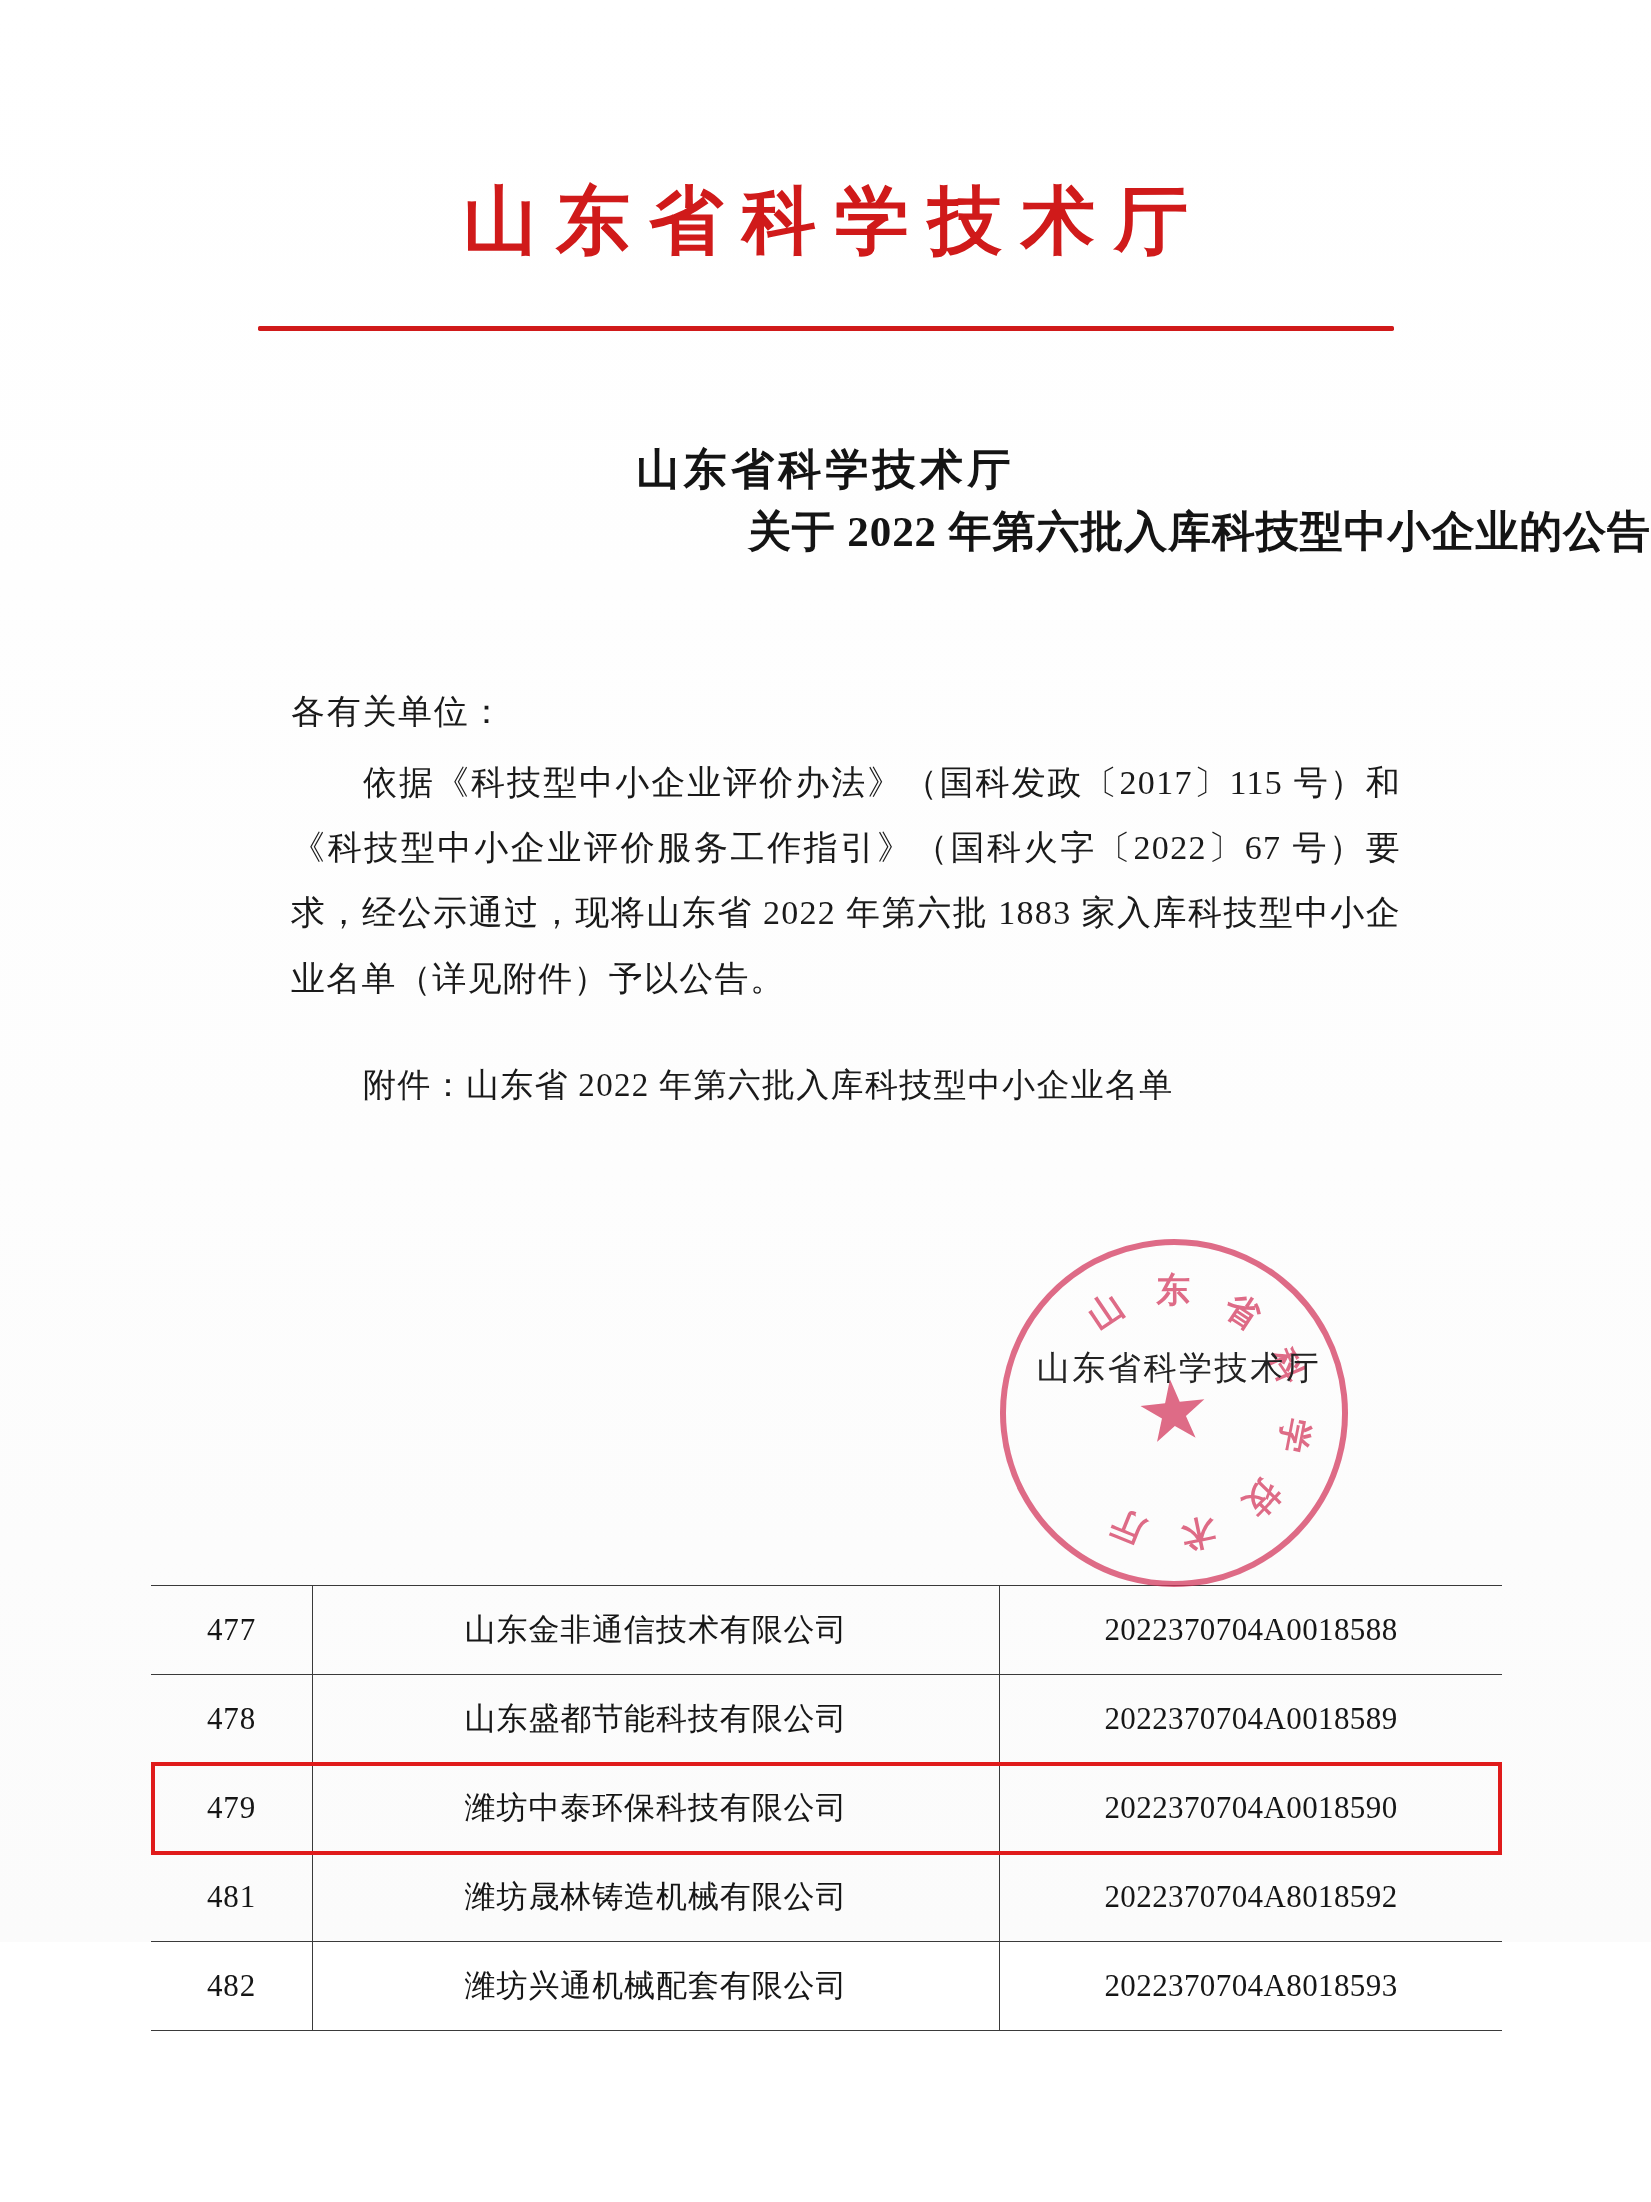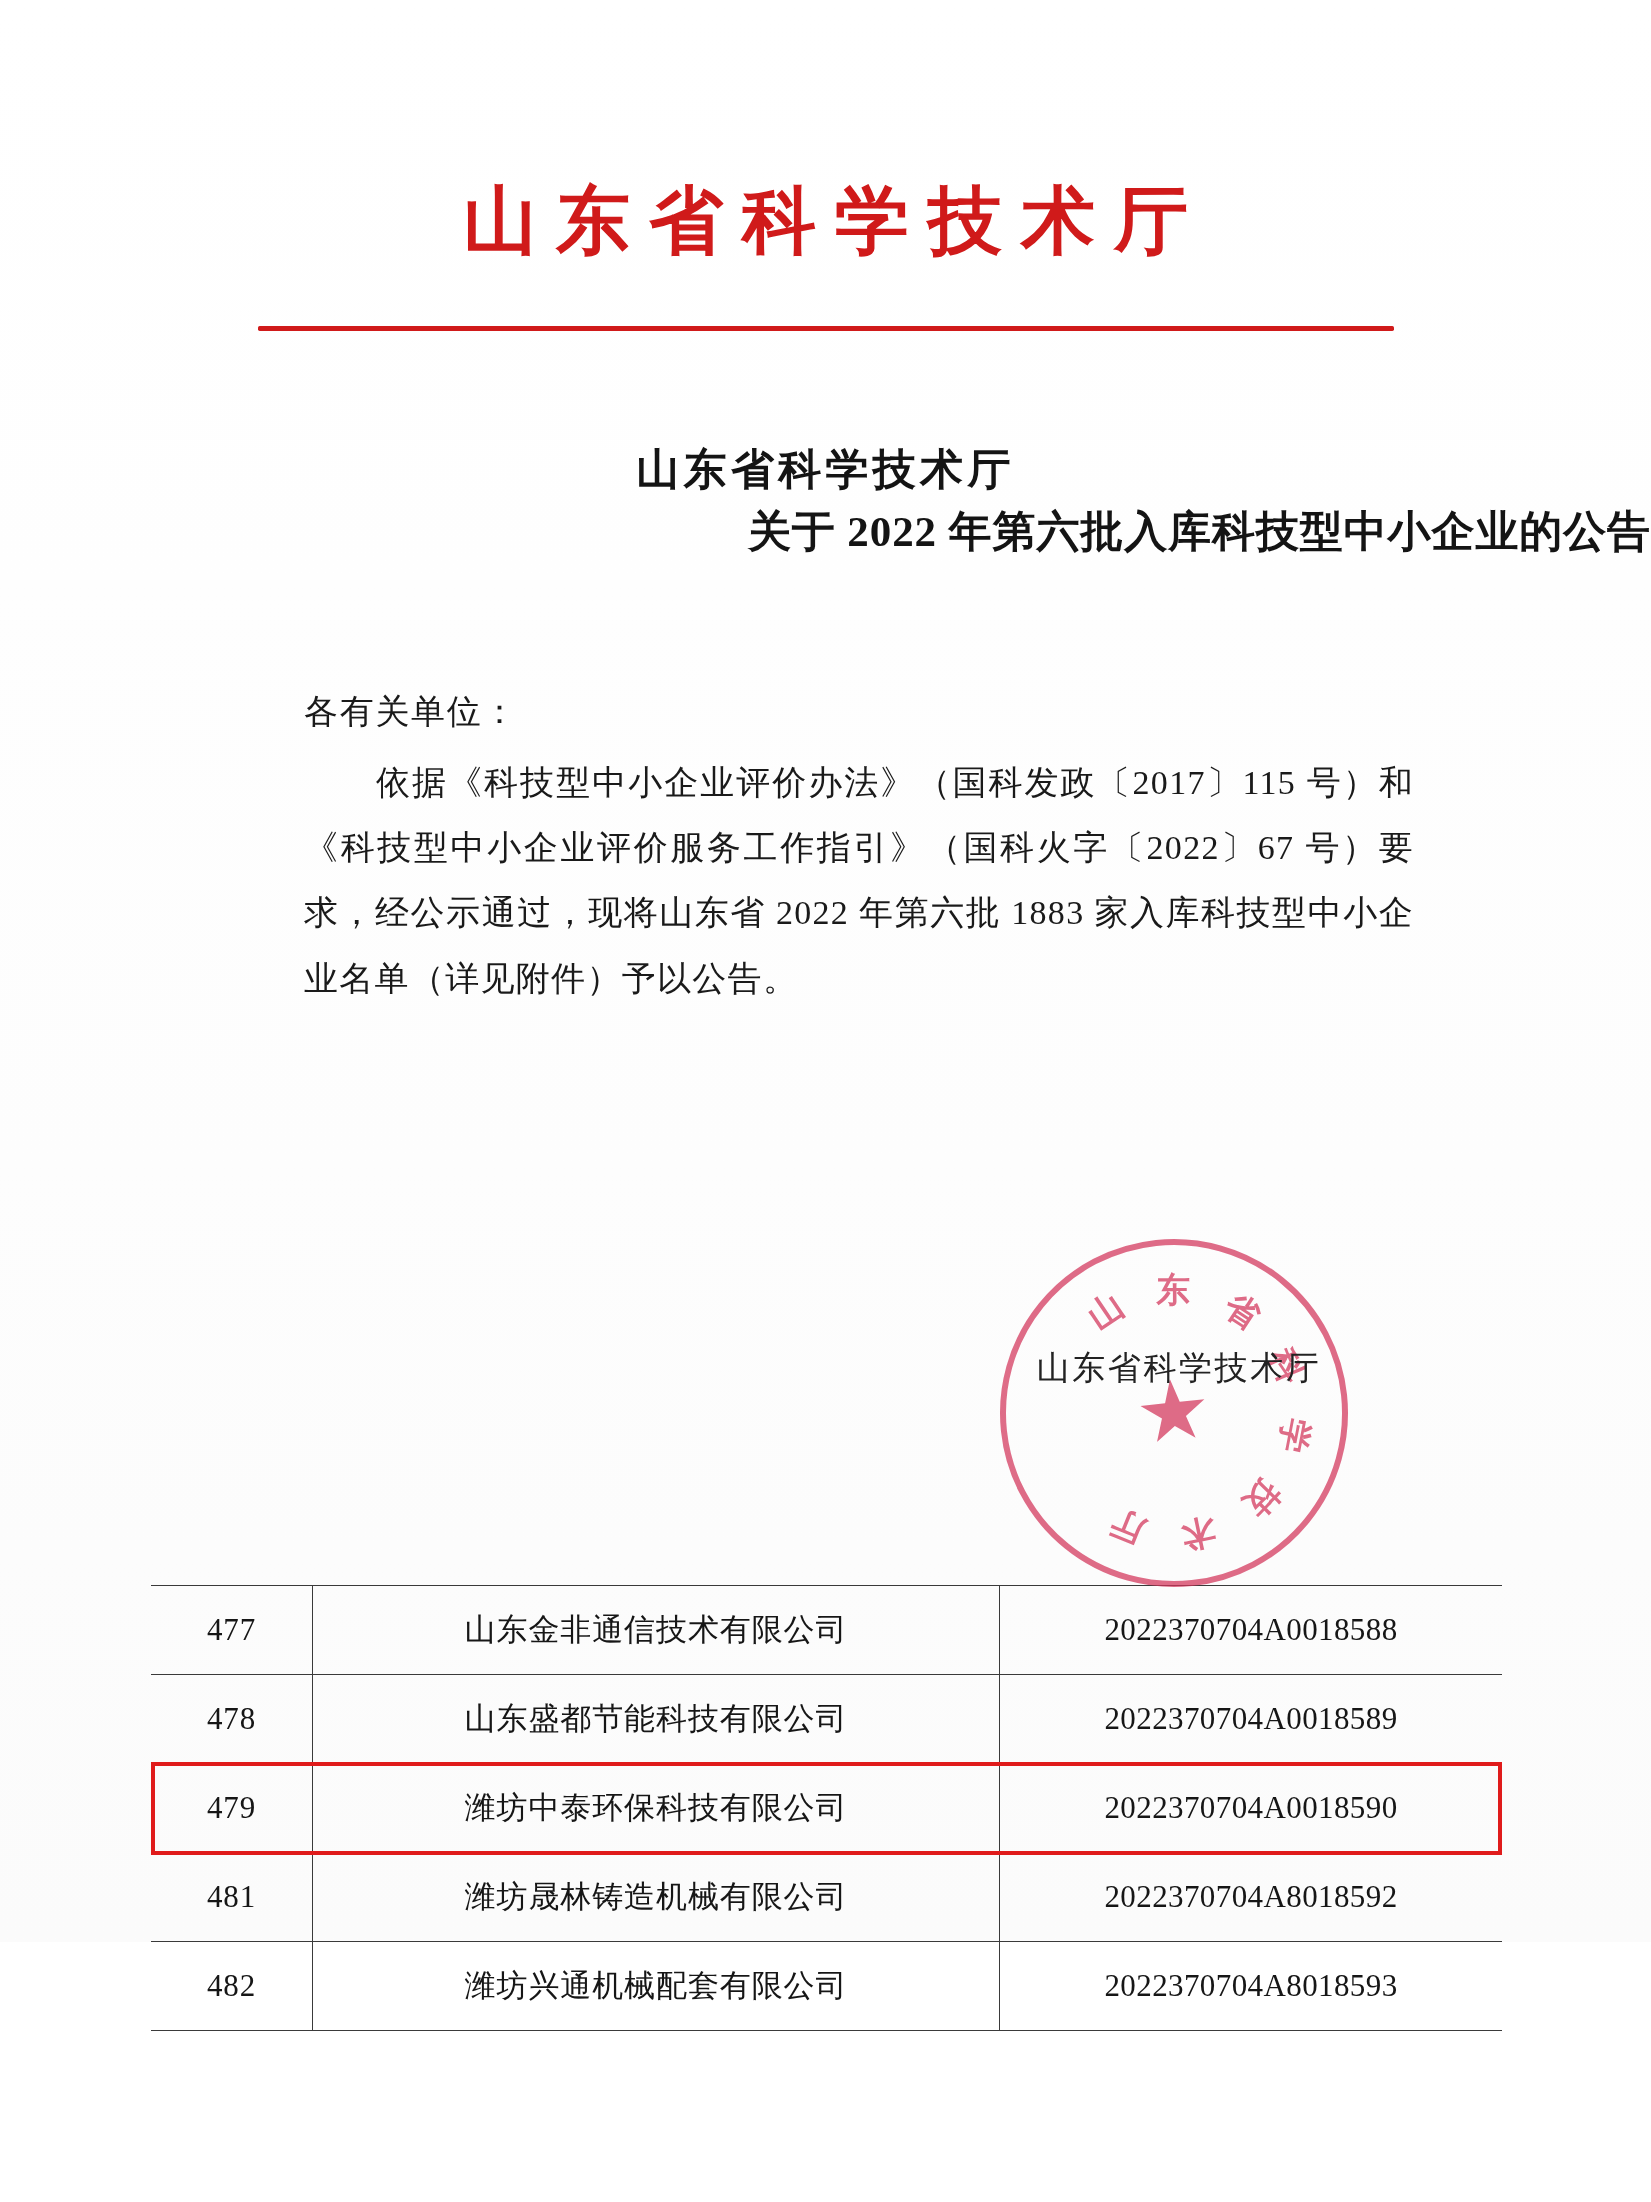--- a/index.html
+++ b/index.html
@@ -71,21 +71,21 @@
     color: #141414;
     line-height: 1.45;
     white-space: nowrap;
     text-align: right;
   }
 
   
   .body-block {
     position: absolute;
     top: 680px;
-    left: 304px;
+    left: 291px;
     width: 1110px;
   }
   .salutation {
     font-size: 34px;
     letter-spacing: 1.7px;
     line-height: 1.9;
     color: #1a1a1a;
   }
   .para {
     font-size: 34px;
@@ -248,20 +248,21 @@
   </div>
 
   <div class="doc-title">
     <div class="doc-title-line1">山东省科学技术厅</div>
     <div class="doc-title-line2">关于 2022 年第六批入库科技型中小企业的公告</div>
   </div>
 
   <div class="body-block">
     <div class="salutation">各有关单位：</div>
     <div class="para">依据《科技型中小企业评价办法》（国科发政〔2017〕115 号）和《科技型中小企业评价服务工作指引》（国科火字〔2022〕67 号）要求，经公示通过，现将山东省 2022 年第六批 1883 家入库科技型中小企业名单（详见附件）予以公告。</div>
+    <div class="attachment">附件：山东省 2022 年第六批入库科技型中小企业名单</div>
   </div>
 
   <div class="seal">
     <div class="seal-text">
         <span class="seal-char" style="transform: translate(-57px, -108px) rotate(-28deg) translate(-50%, -50%);">山</span>
         <span class="seal-char" style="transform: translate(12px, -122px) rotate(5.71429deg) translate(-50%, -50%);">东</span>
         <span class="seal-char" style="transform: translate(78px, -94px) rotate(39.4286deg) translate(-50%, -50%);">省</span>
         <span class="seal-char" style="transform: translate(117px, -35px) rotate(73.1429deg) translate(-50%, -50%);">科</span>
         <span class="seal-char" style="transform: translate(117px, 35px) rotate(106.857deg) translate(-50%, -50%);">学</span>
         <span class="seal-char" style="transform: translate(78px, 94px) rotate(140.571deg) translate(-50%, -50%);">技</span>

